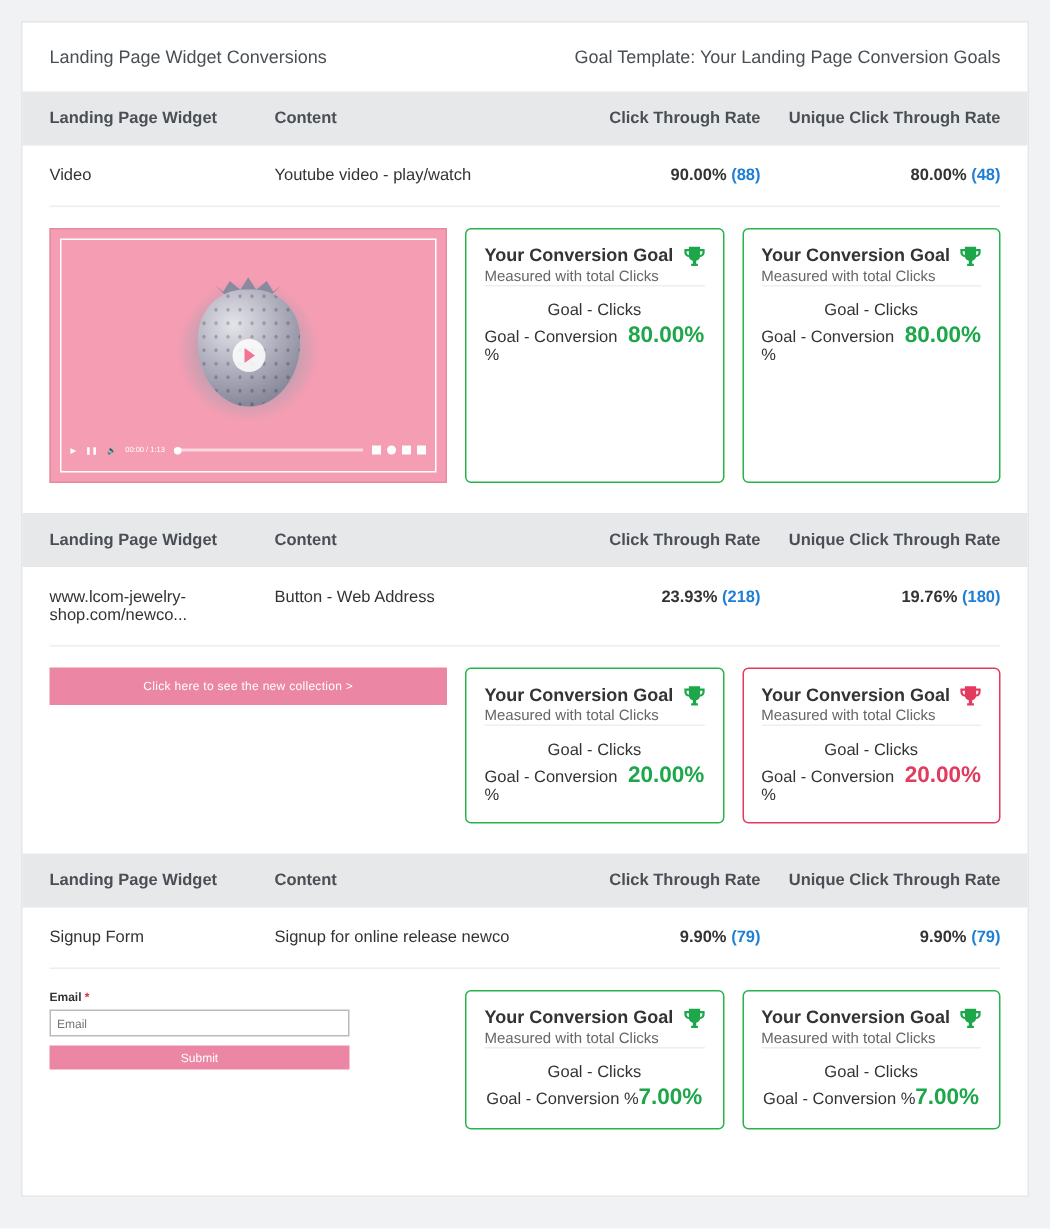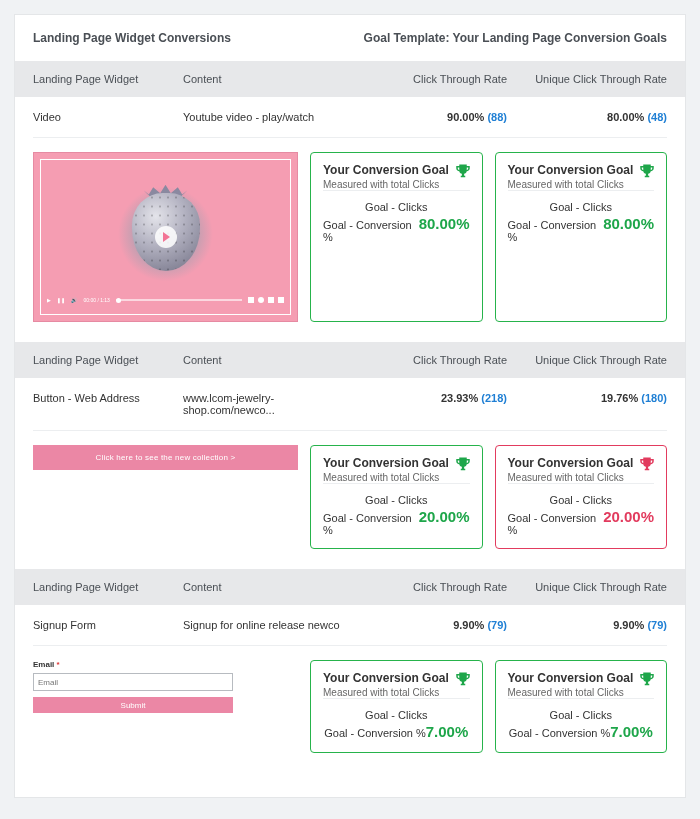--- a/index.html
+++ b/index.html
@@ -13,31 +13,31 @@
   }
   .panel {
     background: #fff;
     border: 1px solid #e4e6e8;
     padding: 16px 18px 24px 18px;
   }
   .header-row {
     display: flex;
     justify-content: space-between;
     margin-bottom: 16px;
-    font-weight: 700;
+    font-weight: 400;
     color: #4a4f55;
     font-size: 12px;
   }
   .col-header {
     background: #e7e8ea;
     display: grid;
     grid-template-columns: 150px 1fr 150px 160px;
     padding: 12px 10px;
     font-size: 11px;
-    font-weight: 400;
+    font-weight: 700;
     color: #4a4f55;
     margin: 0 -18px;
     padding-left: 18px;
     padding-right: 18px;
   }
   .col-header .right { text-align: right; }
   .data-row {
     display: grid;
     grid-template-columns: 150px 1fr 150px 160px;
     padding: 14px 0;
@@ -250,22 +250,22 @@
   </div>
     </div>
 
     <div class="col-header">
       <div>Landing Page Widget</div>
       <div>Content</div>
       <div class="right">Click Through Rate</div>
       <div class="right">Unique Click Through Rate</div>
     </div>
     <div class="data-row">
+      <div>www.lcom-jewelry-shop.com/newco...</div>
       <div>Button - Web Address</div>
-      <div>www.lcom-jewelry-shop.com/newco...</div>
       <div class="right"><span class="pct-bold">23.93%</span> <span class="blue-count">(218)</span></div>
       <div class="right"><span class="pct-bold">19.76%</span> <span class="blue-count">(180)</span></div>
     </div>
     <div class="detail-area">
       <div class="preview-box">
           <div class="banner-prev">Click here to see the new collection &gt;</div>
         </div>
 
   <div class="goal-card ">
     <div class="goal-trophy"><svg viewBox="0 0 24 24" width="18" height="18" fill="#1EA64A">

